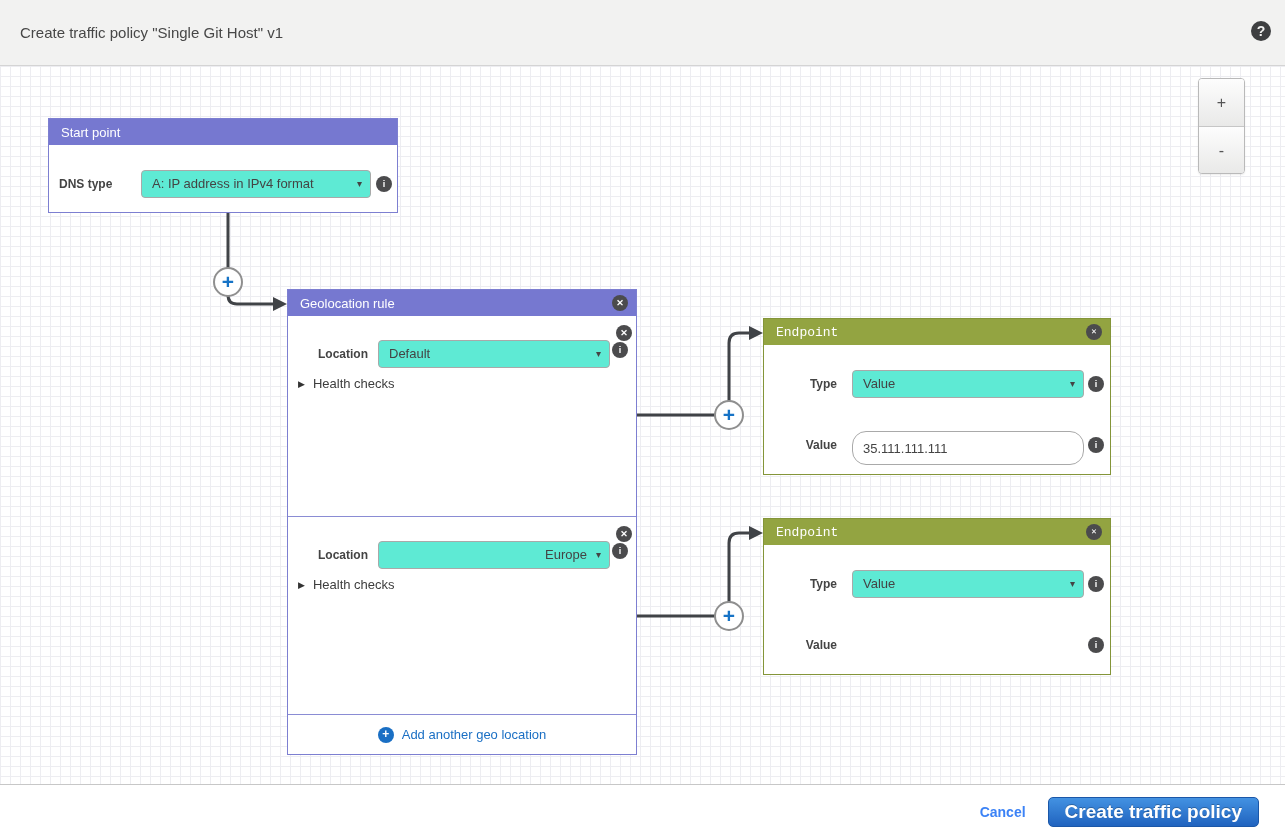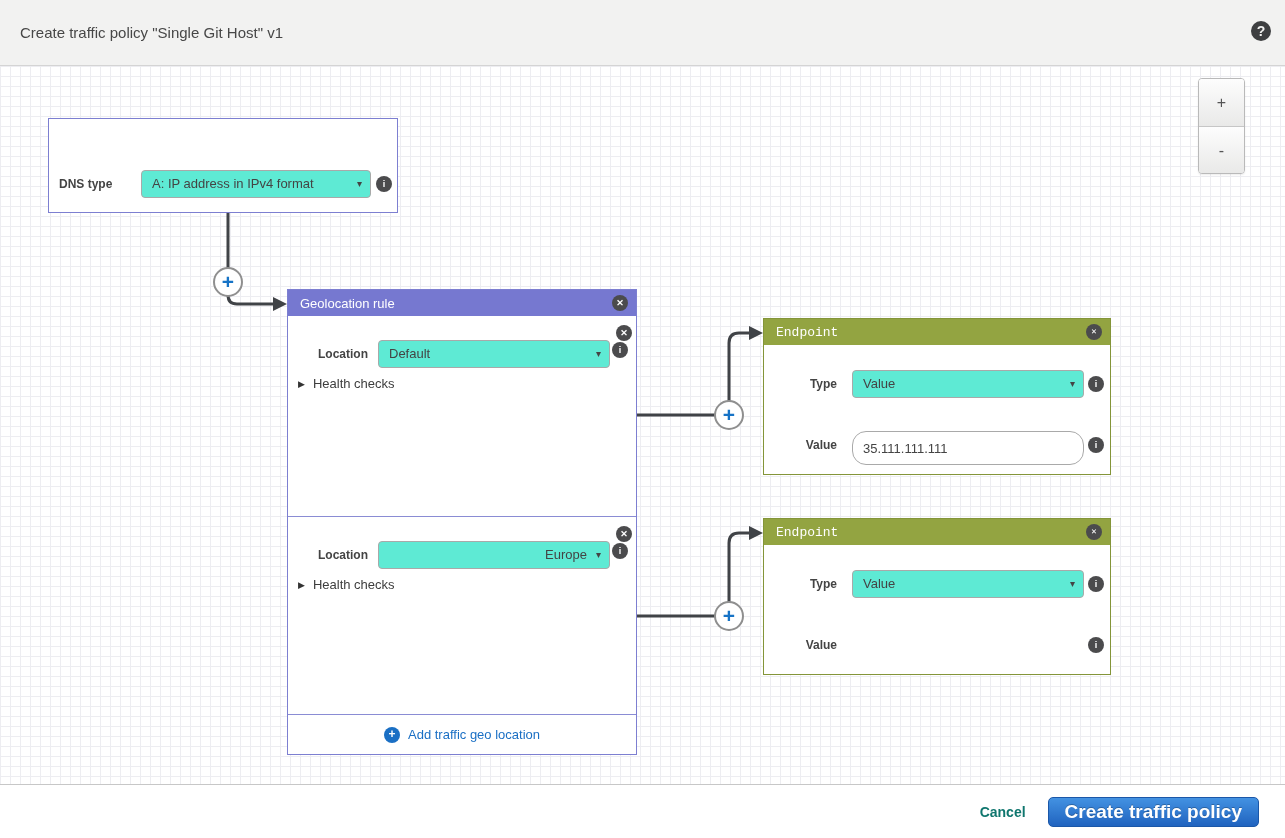--- a/index.html
+++ b/index.html
@@ -142,21 +142,21 @@
   }
   .add-label { font-size: 13px; color: #1a6fc4; }
 
   
   .footer {
     position: absolute; left: 0; top: 786px; width: 1285px; height: 52px;
     background: #fff;
     display: flex; align-items: center; justify-content: flex-end;
     gap: 22px; padding-right: 26px;
   }
-  .cancel-link { font-size: 14px; font-weight: bold; color: #0f766e; cursor: pointer; }
+  .cancel-link { font-size: 14px; font-weight: bold; color: #3b82f6; cursor: pointer; }
   .create-btn {
     height: 30px; padding: 0 16px;
     background: linear-gradient(180deg, #4392e2, #2063bf);
     border: 1px solid #1b57a8; border-radius: 5px;
     color: #fff; font-size: 19px; font-weight: bold; line-height: 28px;
     text-shadow: 0 -1px 0 rgba(0,0,0,.25);
     cursor: pointer;
   }
 </style>
 </head>
@@ -185,20 +185,23 @@
   <div class="zoom-ctrl">
     <div class="zoom-btn">+</div>
     <div class="zoom-btn">-</div>
   </div>
 
   <div class="node-plus" style="left:213px; top:201px;">+</div>
   <div class="node-plus" style="left:714px; top:334px;">+</div>
   <div class="node-plus" style="left:714px; top:535px;">+</div>
 
   <div class="pbox border-purple" style="left:48px; top:52px; width:350px; height:95px;">
+    <div class="box-header hdr-purple">
+      <span>Start point</span>
+    </div>
     <div class="field-label" style="left:10px; top:58px; width:70px; ">DNS type</div>
     <div class="dropdown" style="left:92px; top:51px; width:230px;">
       <span>A: IP address in IPv4 format</span>
       <span class="caret">▾</span>
     </div>
     <div class="circle-ico info-ico" style="left:327px; top:57px;">i</div>
   </div>
 
   <div class="pbox border-purple" style="left:287px; top:223px; width:350px; height:466px;">
     <div class="box-header hdr-purple">
@@ -229,21 +232,21 @@
       </div>
       <div class="circle-ico info-ico" style="left:324px; top:26px;">i</div>
       <div class="hc-row">
         <span class="disclosure">▶</span>
         <span>Health checks</span>
       </div>
     </div>
 
     <div class="geo-footer">
       <span class="add-circle">+</span>
-      <span class="add-label">Add traffic geo location</span>
+      <span class="add-label">Add another geo location</span>
     </div>
   </div>
 
   <div class="pbox border-green" style="left:763px; top:252px; width:348px; height:157px;">
     <div class="box-header hdr-green">
       <span>Endpoint</span>
       <div class="circle-ico hdr-close">✕</div>
     </div>
     <div class="field-label" style="left:10px; top:58px; width:63px; text-align:right;">Type</div>
     <div class="dropdown" style="left:88px; top:51px; width:232px;">

